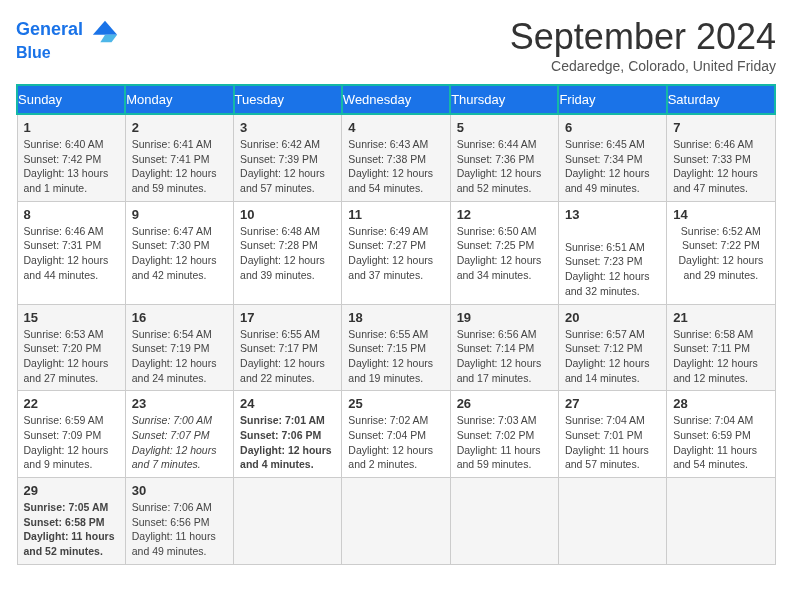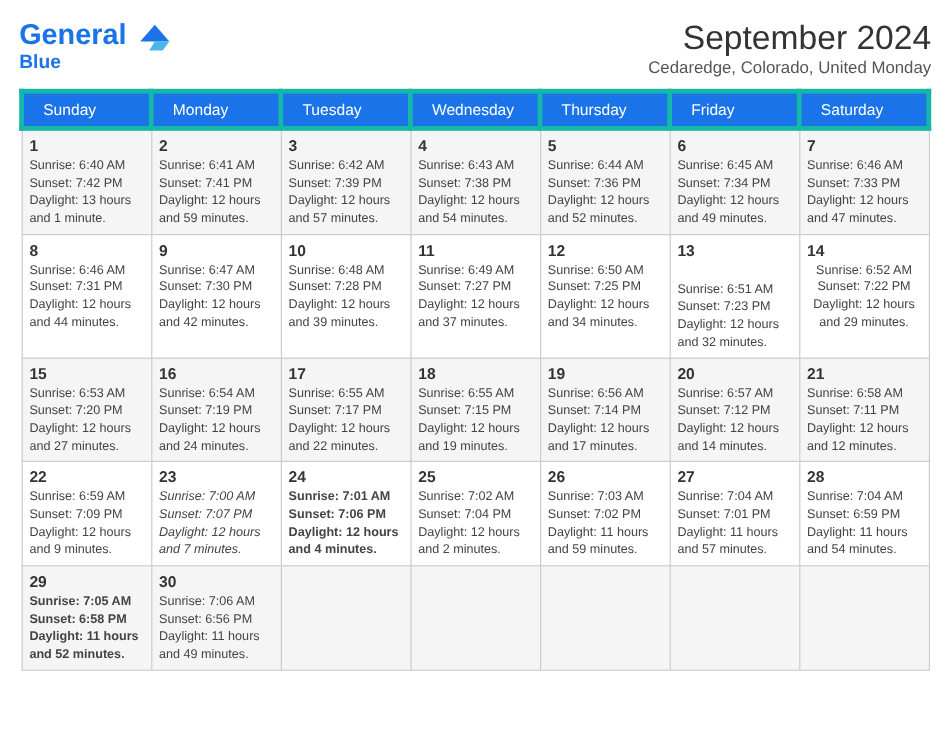--- a/index.html
+++ b/index.html
@@ -14,58 +14,58 @@
       display: flex;
       align-items: flex-start;
       justify-content: space-between;
       margin-bottom: 10px;
     }
     .logo {
       display: flex;
       align-items: center;
     }
     .logo-text {
-      font-size: 24px;
+      font-size: 18px;
       font-weight: bold;
       color: #333;
       line-height: 1.1;
     }
     .logo-text span {
       color: #1a73e8;
     }
     .logo-icon {
       width: 28px;
       height: 28px;
       margin-left: 3px;
     }
     .title-block {
       text-align: right;
     }
     .month-title {
-      font-size: 28px;
+      font-size: 36px;
       font-weight: normal;
       color: #333;
     }
     .location {
       font-size: 14px;
       color: #555;
     }
     .calendar {
       width: 100%;
       border-collapse: collapse;
       font-size: 11px;
     }
     .calendar th {
       background-color: #1a73e8;
       color: #fff;
       text-align: left;
-      padding: 6px 16px;
+      padding: 6px 0;
       font-size: 13px;
       font-weight: normal;
-      border: 4px solid #14b8a6;
+      border: 2px solid #14b8a6;
       margin-left: 31px;
     }
     .calendar td {
       border: 1px solid #ccc;
       vertical-align: top;
       padding: 5px 6px;
       width: 108px;
       min-height: 70px;
     }
     .calendar tr:nth-child(odd) td {
@@ -101,21 +101,21 @@
         <svg class="logo-icon" viewBox="0 0 30 30" xmlns="http://www.w3.org/2000/svg" style="display:inline-block;vertical-align:middle;">
           <polygon points="2,20 15,5 28,20" fill="#1a73e8"></polygon>
           <polygon points="10,28 22,28 28,20 15,20" fill="#4db6e8"></polygon>
         </svg>
       </div>
       <div class="logo-text" style="color:#1a73e8;font-size:16px;">Blue</div>
     </div>
   </div>
   <div class="title-block">
     <div class="month-title">September 2024</div>
-    <div class="location">Cedaredge, Colorado, United Monday</div>
+    <div class="location">Cedaredge, Colorado, United Friday</div>
   </div>
 </div>
 
 <table class="calendar">
   <thead>
     <tr>
     <th>Sunday</th>
         <th>Monday</th>
         <th>Tuesday</th>
         <th>Wednesday</th>

